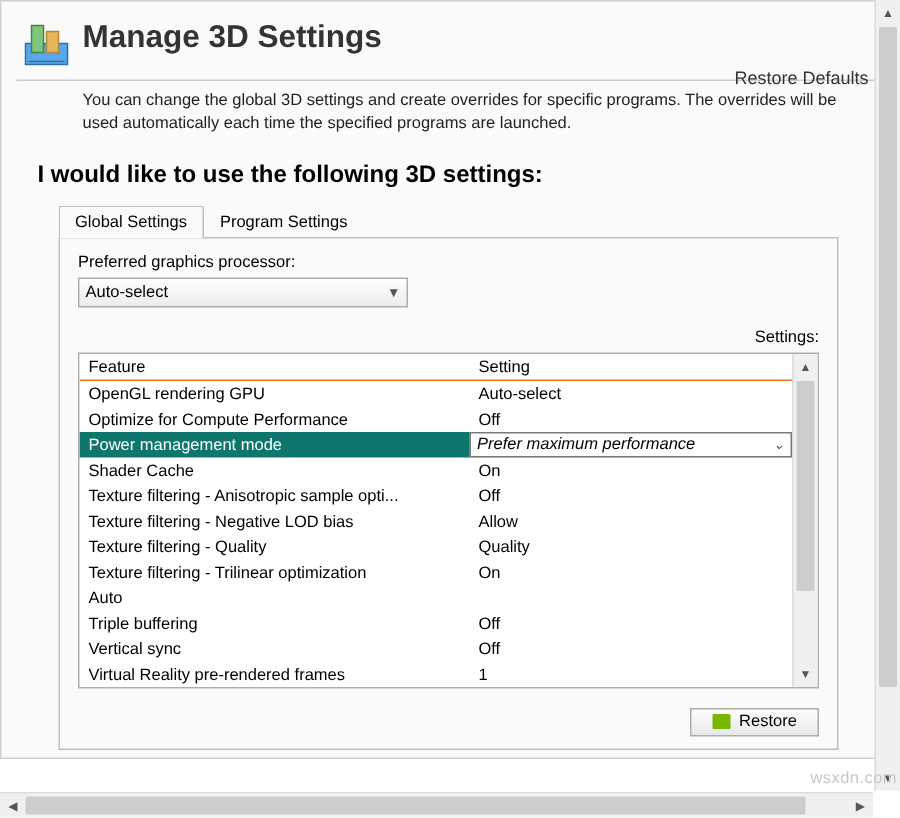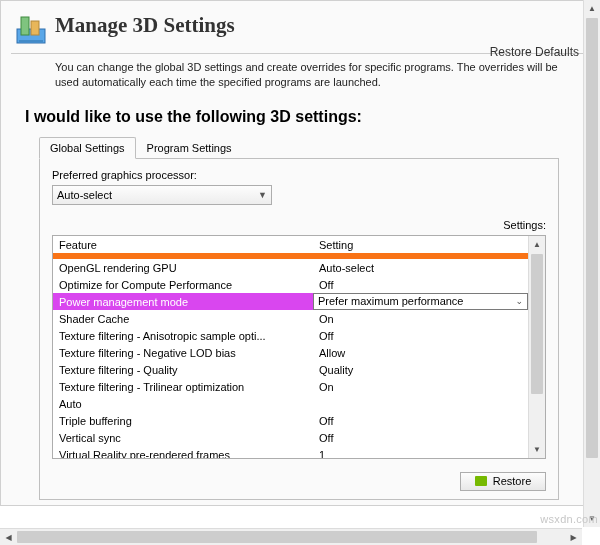--- a/index.html
+++ b/index.html
@@ -25,21 +25,21 @@
     padding: 10px 16px 6px 12px;
     display: flex;
     align-items: flex-start;
   }
   .header-icon {
     width: 36px;
     height: 36px;
     margin-right: 6px;
     flex-shrink: 0;
   }
-  .header-text-col { flex: 1; font-family: Liberation Serif, serif; }
+  .header-text-col { flex: 1; }
   .title {
     font-size: 21px;
     font-weight: bold;
     color: #333;
     margin-top: 2px;
   }
   .restore-defaults {
     position: absolute;
     right: 18px;
     top: 44px;
@@ -108,48 +108,48 @@
   .settings-table {
     border: 1px solid #adadad;
     background: #fff;
     height: 224px;
     display: flex;
   }
   .table-main { flex: 1; overflow: hidden; }
   .table-header {
     display: flex;
     background: #fff;
-    border-bottom: 6px solid #f97316;
+    border-bottom: 1px solid #f97316;
     font-size: 11px;
   }
   .th, .td {
     padding: 2px 6px;
     height: 17px;
     line-height: 15px;
     overflow: hidden;
     white-space: nowrap;
     text-overflow: ellipsis;
   }
   .th-feature, .td-feature { width: 260px; }
   .th-setting, .td-setting { flex: 1; }
   .table-rows { }
   .tr { display: flex; font-size: 11px; }
-  .tr.selected { background: #d946ef; color: #fff; }
+  .tr.selected { background: #0f766e; color: #fff; }
   .tr.selected .td-setting-inner {
     background: #fff;
     color: #000;
     border: 1px solid #7a7a7a;
     display: flex;
     align-items: center;
     justify-content: space-between;
     padding: 0 4px;
     height: 17px;
     margin: 0;
   }
-  .tr.selected .td-setting { padding:0; }
+  .tr.selected .td-setting { padding:0;font-style:italic; }
   .td-setting-inner .chev { font-size: 9px; color: #555; }
   .vscroll {
     width: 17px;
     background: #f0f0f0;
     border-left: 1px solid #dcdcdc;
     position: relative;
   }
   .vscroll .up, .vscroll .dn {
     height: 17px;
     display: flex;

